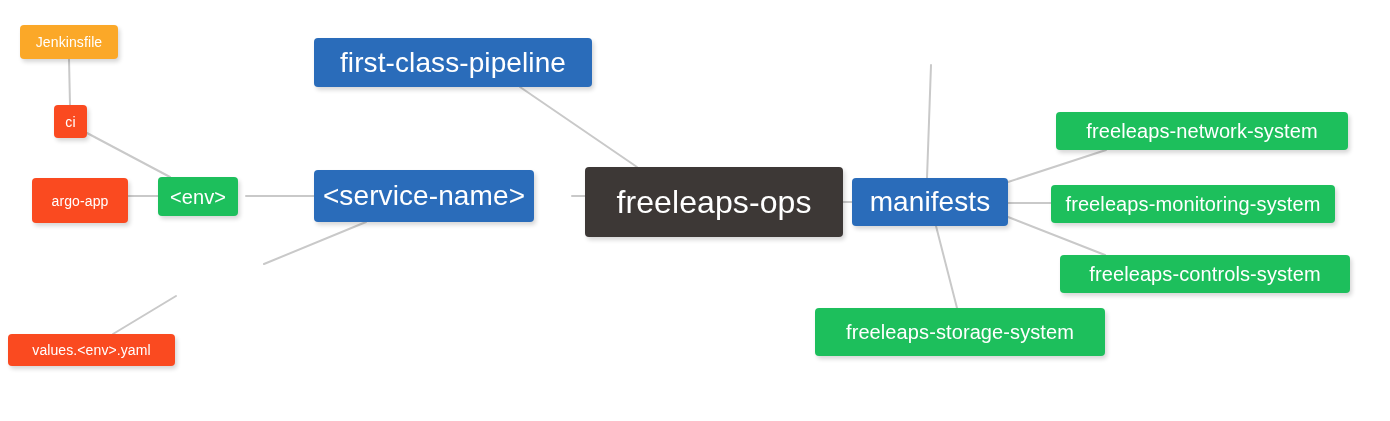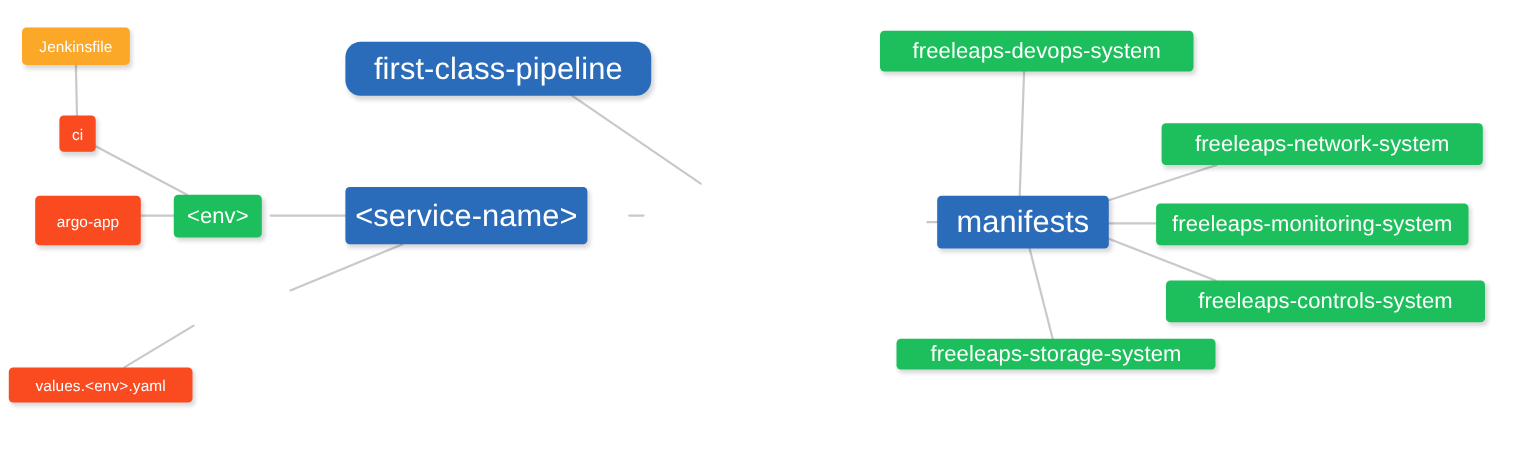--- a/index.html
+++ b/index.html
@@ -71,37 +71,37 @@
     </div>
     <div class="node" style="left: 32px; top: 178px; width: 96px; height: 45px; background: rgb(250, 74, 32); font-size: 14px;">
       <span class="node-label">argo-app</span>
     </div>
     <div class="node" style="left: 158px; top: 177px; width: 80px; height: 39px; background: rgb(29, 191, 92); font-size: 20px;">
       <span class="node-label">&lt;env&gt;</span>
     </div>
     <div class="node" style="left: 8px; top: 334px; width: 167px; height: 32px; background: rgb(250, 74, 32); font-size: 14px;">
       <span class="node-label">values.&lt;env&gt;.yaml</span>
     </div>
-    <div class="node" style="left: 314px; top: 38px; width: 278px; height: 49px; background: rgb(42, 108, 186); font-size: 28px; border-radius: 14px;">
+    <div class="node" style="left: 314px; top: 38px; width: 278px; height: 49px; background: rgb(42, 108, 186); font-size: 28px;">
       <span class="node-label">first-class-pipeline</span>
     </div>
     <div class="node" style="left: 314px; top: 170px; width: 220px; height: 52px; background: rgb(42, 108, 186); font-size: 28px;">
       <span class="node-label">&lt;service-name&gt;</span>
     </div>
+    <div class="node" style="left: 585px; top: 167px; width: 258px; height: 70px; background: rgb(61, 56, 54); font-size: 32px;">
+      <span class="node-label">freeleaps-ops</span>
+    </div>
     <div class="node" style="left: 852px; top: 178px; width: 156px; height: 48px; background: rgb(42, 108, 186); font-size: 28px;">
       <span class="node-label">manifests</span>
-    </div>
-    <div class="node" style="left: 800px; top: 28px; width: 285px; height: 37px; background: rgb(29, 191, 92); font-size: 20px;">
-      <span class="node-label">freeleaps-devops-system</span>
     </div>
     <div class="node" style="left: 1056px; top: 112px; width: 292px; height: 38px; background: rgb(29, 191, 92); font-size: 20px;">
       <span class="node-label">freeleaps-network-system</span>
     </div>
     <div class="node" style="left: 1051px; top: 185px; width: 284px; height: 38px; background: rgb(29, 191, 92); font-size: 20px;">
       <span class="node-label">freeleaps-monitoring-system</span>
     </div>
     <div class="node" style="left: 1060px; top: 255px; width: 290px; height: 38px; background: rgb(29, 191, 92); font-size: 20px;">
       <span class="node-label">freeleaps-controls-system</span>
     </div>
-    <div class="node" style="left: 815px; top: 308px; width: 290px; height: 28px; background: rgb(29, 191, 92); font-size: 20px;">
+    <div class="node" style="left: 815px; top: 308px; width: 290px; height: 48px; background: rgb(29, 191, 92); font-size: 20px;">
       <span class="node-label">freeleaps-storage-system</span>
     </div>
   </div>
 
 </body></html>

